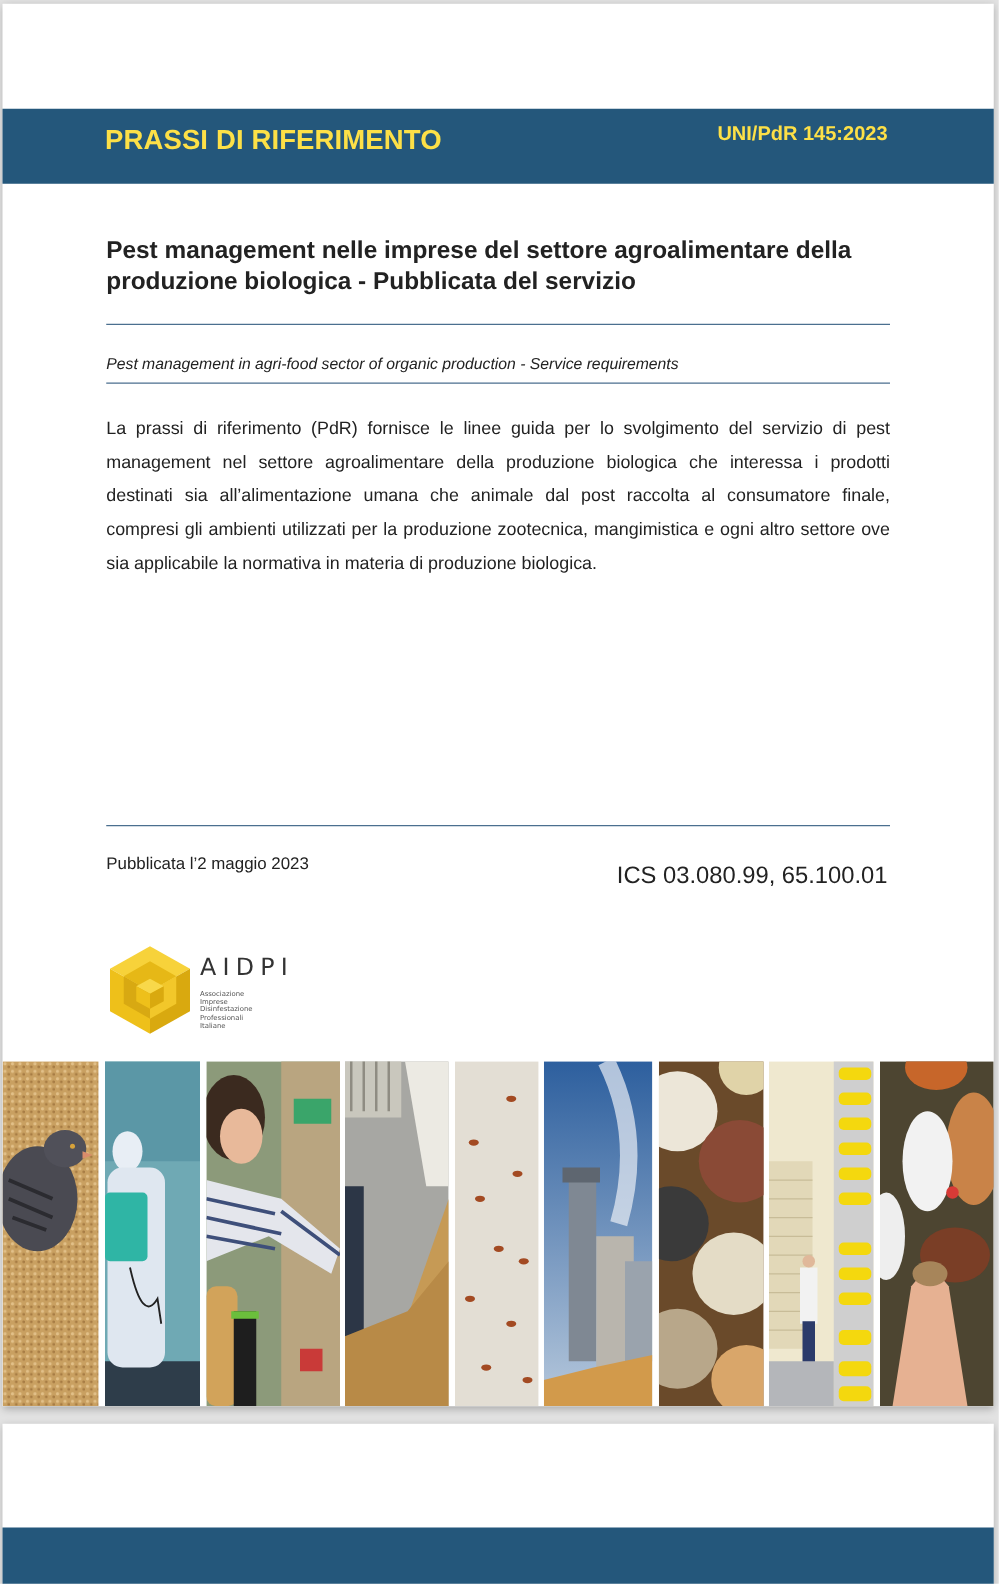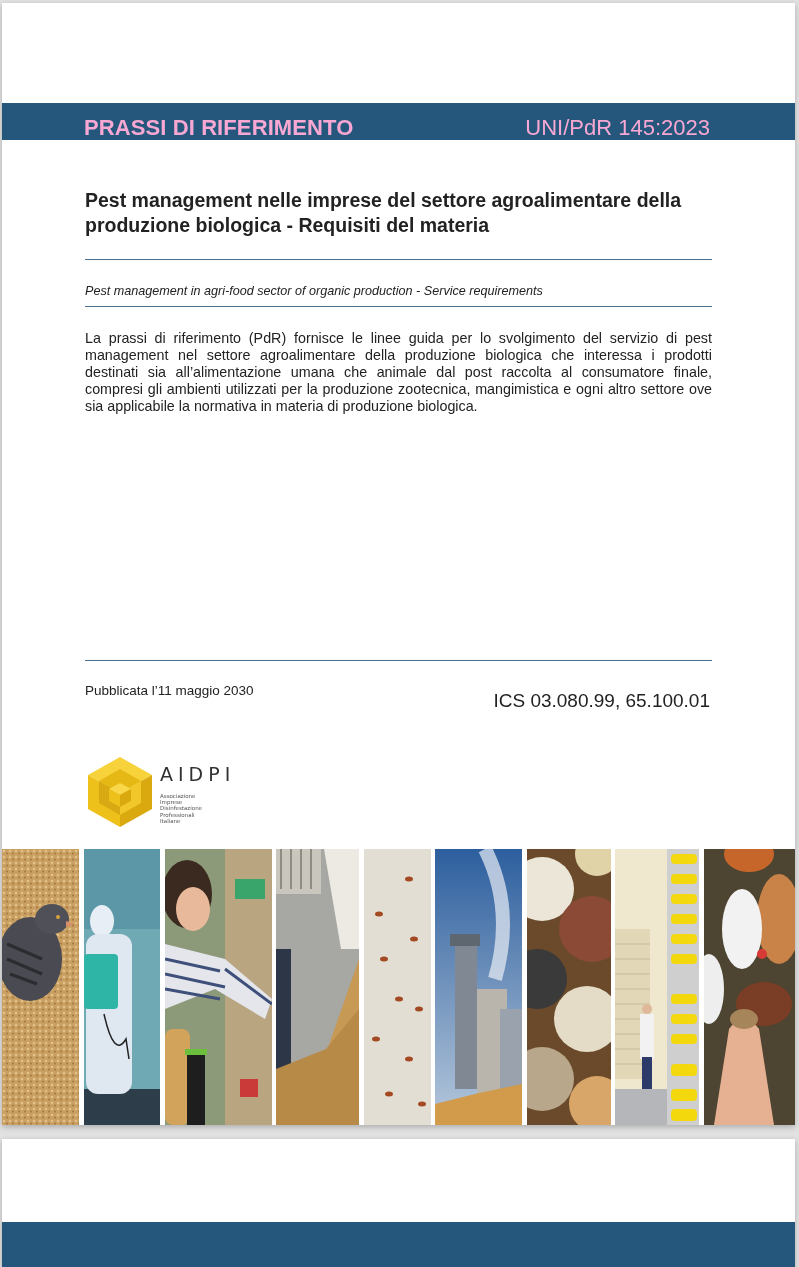--- a/index.html
+++ b/index.html
@@ -15,40 +15,40 @@
   }
   .page2 {
     position: absolute; left: 2px; top: 1139px; width: 793px; height: 140px;
     background: #ffffff;
     box-shadow: 0 2px 6px rgba(0,0,0,0.25);
   }
   .page2 .bar2 {
     position: absolute; left: 0; top: 83px; width: 793px; height: 60px; background: #24577b;
   }
   .header-bar {
-    position: absolute; left: 0; top: 100px; width: 793px; height: 37px;
-    background: #24577b; color: #f9a8d4;
+    position: absolute; left: 0; top: 84px; width: 793px; height: 60px;
+    background: #24577b; color: #fde047;
   }
   .header-bar .left {
     position: absolute; left: 82px; top: 12px; font-size: 22px; font-weight: bold; letter-spacing: 0.1px;
   }
   .header-bar .right {
-    position: absolute; right: 85px; top: 12px; font-size: 22px; font-weight: normal;
+    position: absolute; right: 85px; top: 12px; font-size: 16px; font-weight: bold;
   }
   .title {
     position: absolute; left: 83px; top: 185px; width: 640px;
     font-size: 19.5px; font-weight: bold; color: #222; line-height: 25px;
   }
   .rule { position: absolute; left: 83px; width: 627px; height: 1px; background: #4b6f8f; }
   .subtitle {
     position: absolute; left: 83px; top: 281px; font-size: 12.6px; font-style: italic; color: #222;
   }
   .abstract {
     position: absolute; left: 83px; top: 327px; width: 627px;
-    font-size: 14.3px; line-height: 17px; color: #222; text-align: justify;
+    font-size: 14.3px; line-height: 27px; color: #222; text-align: justify;
   }
   .published { position: absolute; left: 83px; top: 680px; font-size: 13.5px; color: #222; }
   .ics { position: absolute; right: 85px; top: 687px; font-size: 19px; color: #222; }
 
   .aidpi { position: absolute; left: 84px; top: 752px; width: 150px; height: 75px; }
   .aidpi .name {
     position: absolute; left: 74px; top: 8px; font-size: 19px; letter-spacing: 5px; color: #333;
     font-family: "DejaVu Sans", sans-serif; font-weight: normal;
   }
   .aidpi .sub {
@@ -70,28 +70,28 @@
 </style>
 </head>
 <body>
 
 <div class="page">
   <div class="header-bar">
     <span class="left">PRASSI DI RIFERIMENTO</span>
     <span class="right">UNI/PdR 145:2023</span>
   </div>
 
-  <div class="title">Pest management nelle imprese del settore agroalimentare della produzione biologica - Requisiti del materia</div>
+  <div class="title">Pest management nelle imprese del settore agroalimentare della produzione biologica - Pubblicata del servizio</div>
   <div class="rule" style="top:256px"></div>
   <div class="subtitle">Pest management in agri-food sector of organic production - Service requirements</div>
   <div class="rule" style="top:303px"></div>
   <div class="abstract">La prassi di riferimento (PdR) fornisce le linee guida per lo svolgimento del servizio di pest management nel settore agroalimentare della produzione biologica che interessa i prodotti destinati sia all’alimentazione umana che animale dal post raccolta al consumatore finale, compresi gli ambienti utilizzati per la produzione zootecnica, mangimistica e ogni altro settore ove sia applicabile la normativa in materia di produzione biologica.</div>
 
   <div class="rule" style="top:657px"></div>
-  <div class="published">Pubblicata l’11 maggio 2030</div>
+  <div class="published">Pubblicata l’2 maggio 2023</div>
   <div class="ics">ICS 03.080.99, 65.100.01</div>
 
   <div class="aidpi">
     <svg width="68" height="74" viewBox="0 0 68 74" style="position:absolute;left:0;top:0">
       <polygon points="34,2 66,20 34,38 2,20" fill="#f7d23a"></polygon>
       <polygon points="2,20 34,38 34,72 2,54" fill="#eec01a"></polygon>
       <polygon points="66,20 34,38 34,72 66,54" fill="#d9a90f"></polygon>
       <polygon points="34,14 55,26 34,38 13,26" fill="#e6b816"></polygon>
       <polygon points="13,26 34,38 34,60 13,48" fill="#d8a912"></polygon>
       <polygon points="55,26 34,38 34,60 55,48" fill="#f2c72a"></polygon>

